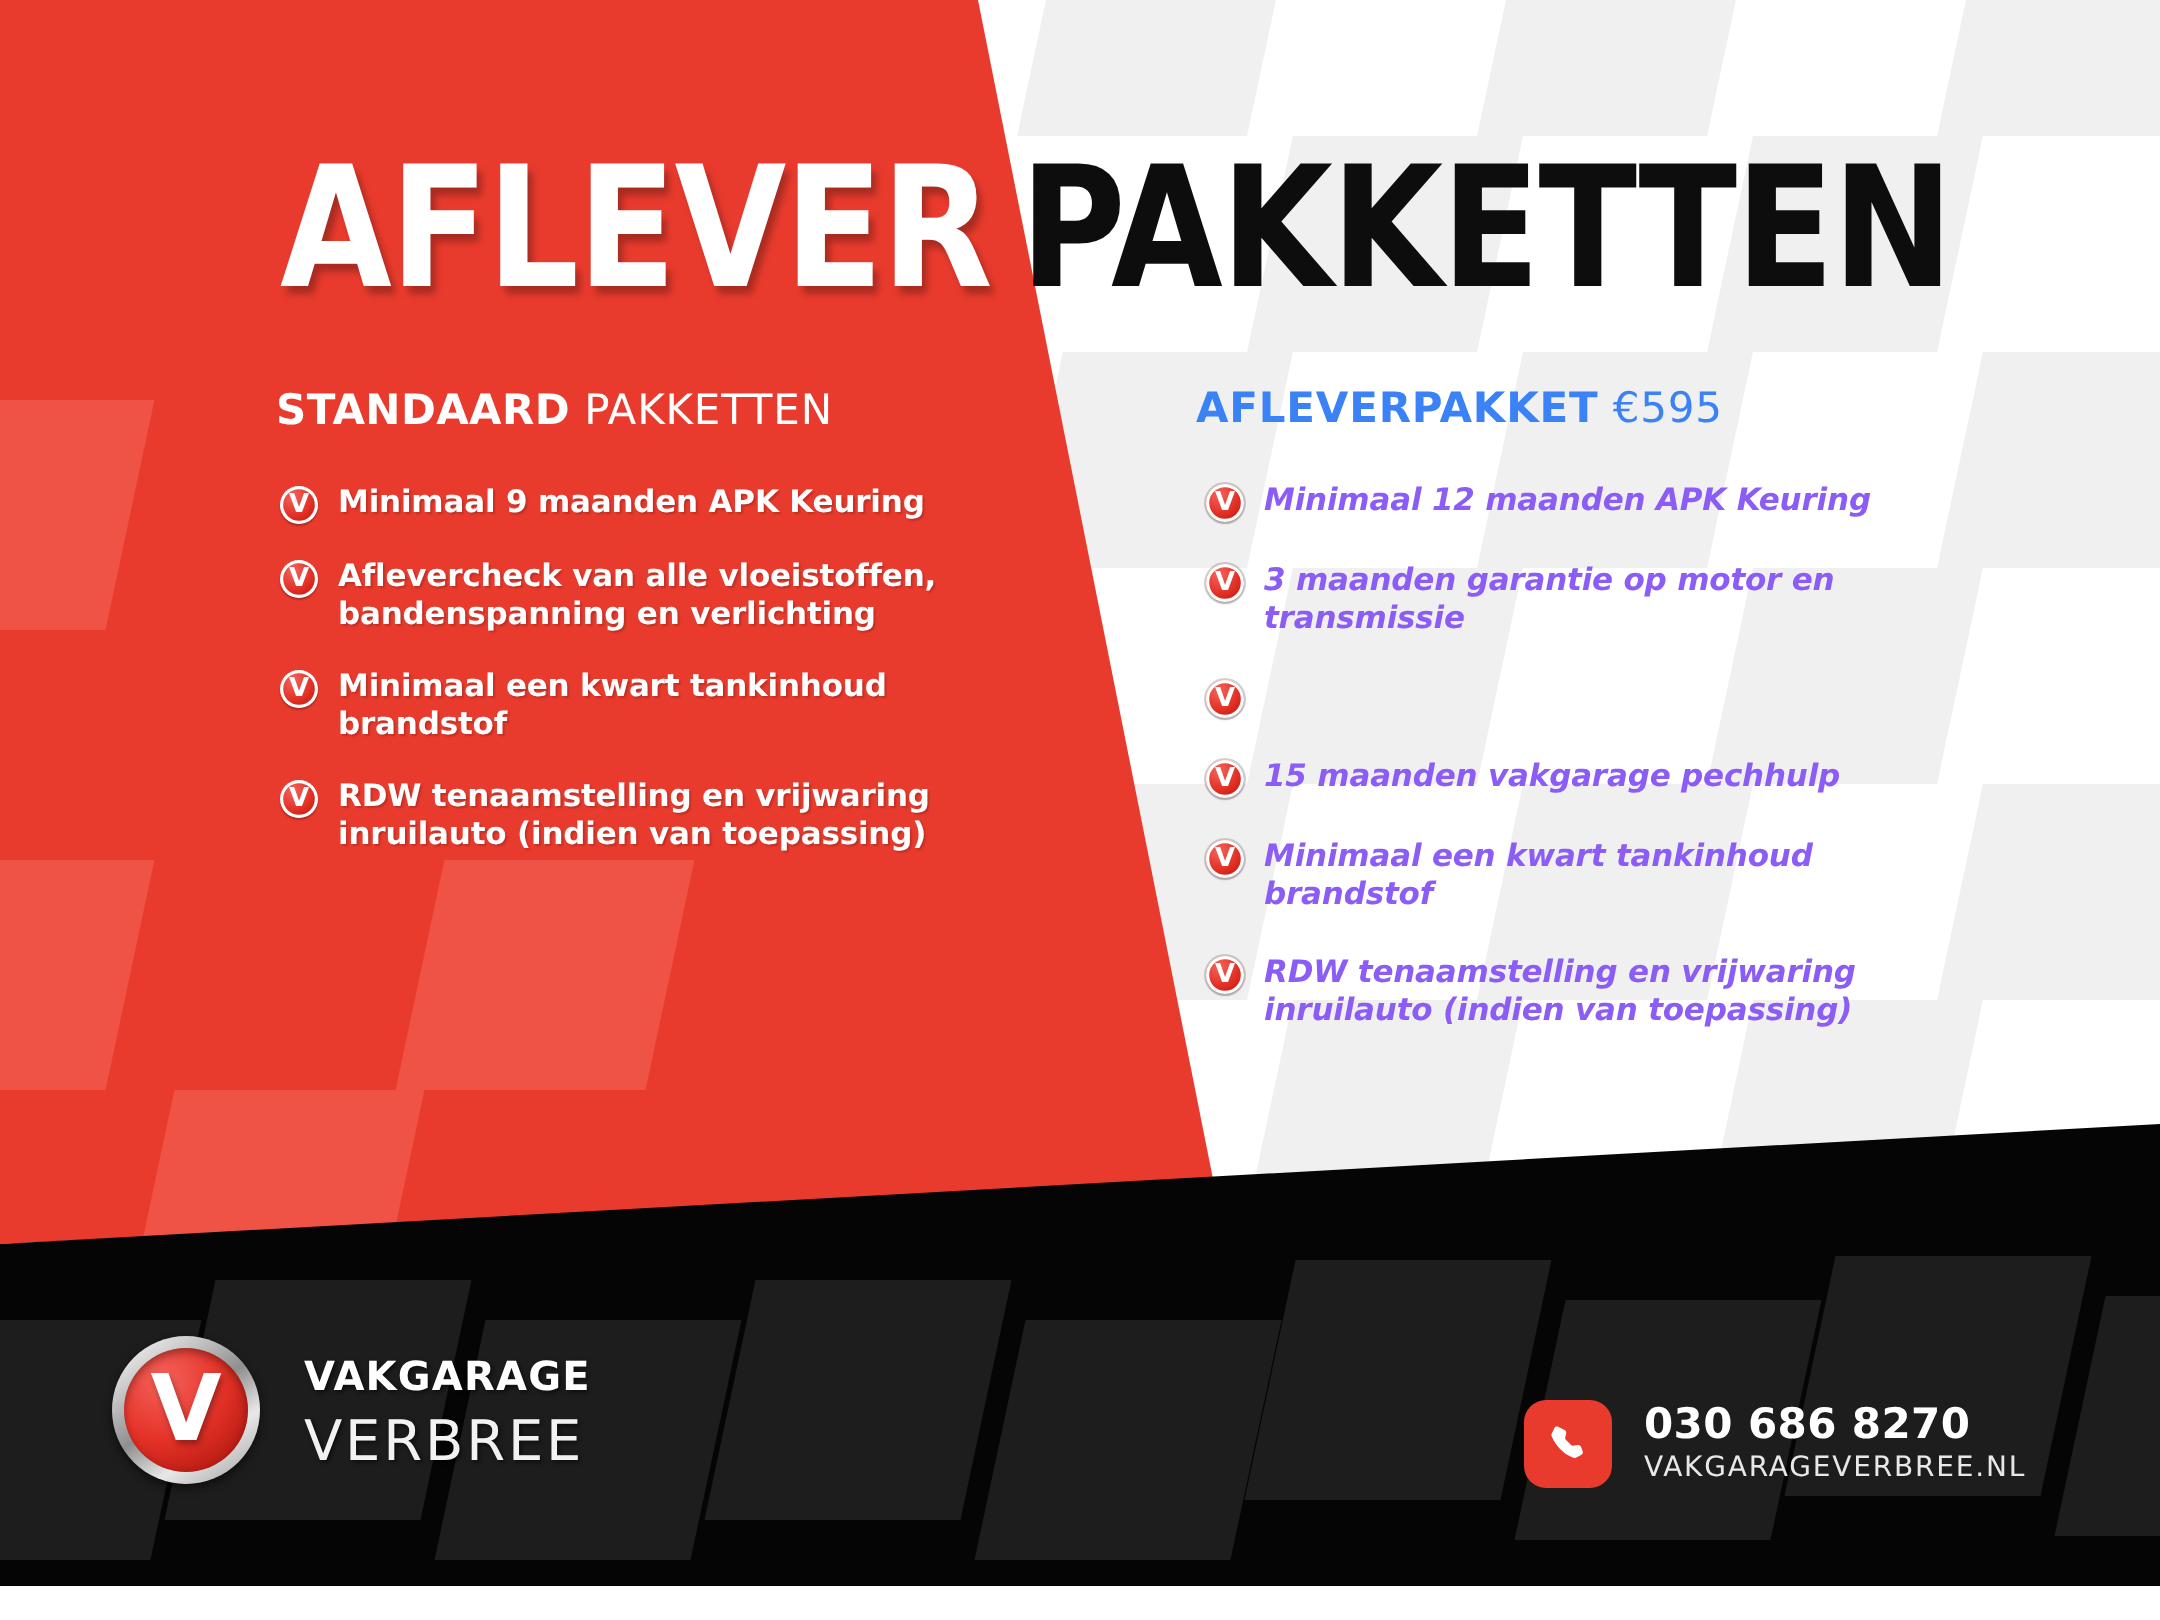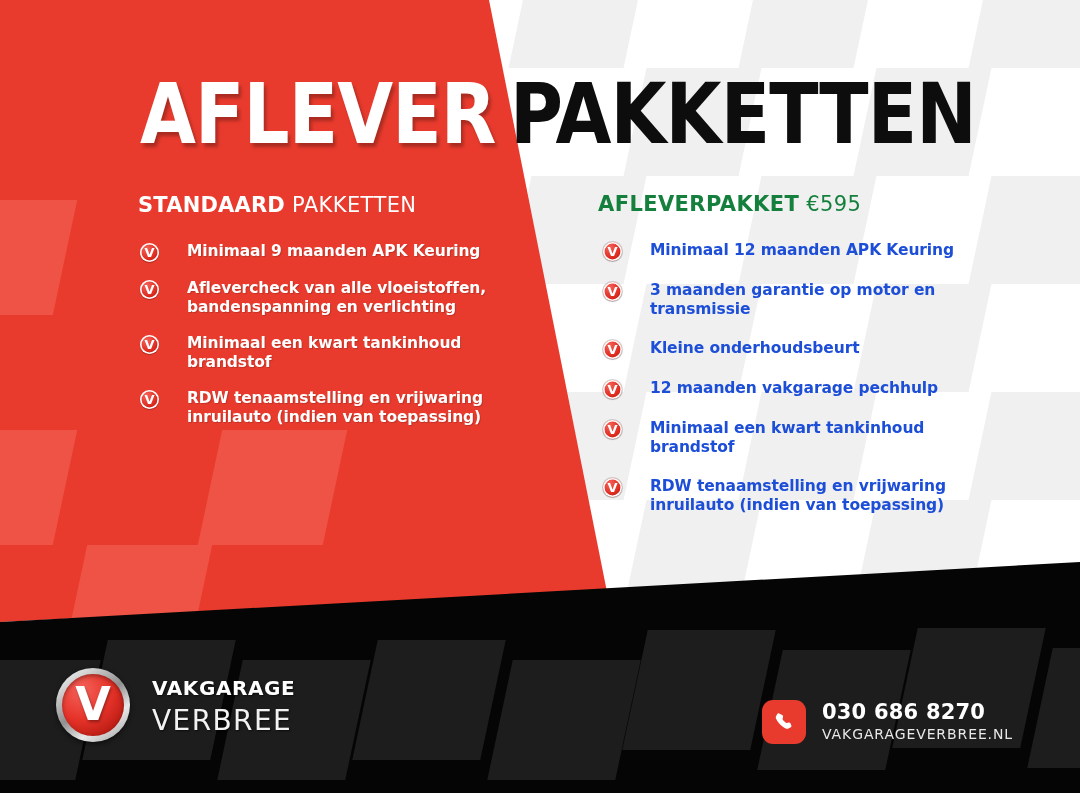--- a/index.html
+++ b/index.html
@@ -95,21 +95,21 @@
     position:absolute;
     font-family:"DejaVu Sans", sans-serif;
     font-size:21px;
     letter-spacing:0.4px;
     white-space:nowrap;
   }
   .col-head .strong { font-weight:bold; }
   .col-head .light  { font-weight:normal; }
 
   #head-left  { left:138px; top:193px; color:#ffffff; }
-  #head-right { left:598px; top:192px; color:#15803d; }
+  #head-right { left:598px; top:192px; color:#3b82f6; }
   #head-left .strong { letter-spacing:0.2px; }
 
   
   .list { position:absolute; }
   #list-left  { left:140px; top:242px; width:372px; }
   #list-right { left:603px; top:241px; width:390px; }
 
   .item {
     position:relative;
     display:flex;
@@ -117,27 +117,27 @@
     margin-bottom:17px;
   }
   #list-right .item { margin-bottom:20px; }
 
   .item-text {
     font-family:"DejaVu Sans", sans-serif;
     font-weight:bold;
     font-size:15.5px;
     line-height:19px;
     letter-spacing:-0.1px;
-    padding-left:28px;
+    padding-left:10px;
   }
   #list-left .item-text {
     color:#ffffff;
     text-shadow: 1px 1px 1px rgba(0,0,0,0.18);
   }
-  #list-right .item-text { color:#1d4ed8; }
+  #list-right .item-text { color:#8b5cf6;font-style:italic; }
 
   
   .vbadge {
     position:relative;
     flex:0 0 auto;
     width:19px; height:19px;
     border-radius:50%;
     margin-top:1px;
     background: radial-gradient(circle at 34% 28%, #f4635a 0%, #e02d22 55%, #a81309 100%);
     box-shadow: inset 0 0 0 1.6px #ffffff, 0 1px 1px rgba(0,0,0,0.28);
@@ -344,27 +344,26 @@
     <div class="item">
       <span class="vbadge">
           <span class="vg">V</span>
         </span>
       <span class="item-text">3 maanden garantie op motor en transmissie</span>
     </div>
     <div class="item">
       <span class="vbadge">
           <span class="vg">V</span>
         </span>
-      <span class="item-text">Kleine onderhoudsbeurt</span>
-    </div>
-    <div class="item">
-      <span class="vbadge">
-          <span class="vg">V</span>
-        </span>
-      <span class="item-text">12 maanden vakgarage pechhulp</span>
+    </div>
+    <div class="item">
+      <span class="vbadge">
+          <span class="vg">V</span>
+        </span>
+      <span class="item-text">15 maanden vakgarage pechhulp</span>
     </div>
     <div class="item">
       <span class="vbadge">
           <span class="vg">V</span>
         </span>
       <span class="item-text">Minimaal een kwart tankinhoud brandstof</span>
     </div>
     <div class="item">
       <span class="vbadge">
           <span class="vg">V</span>

